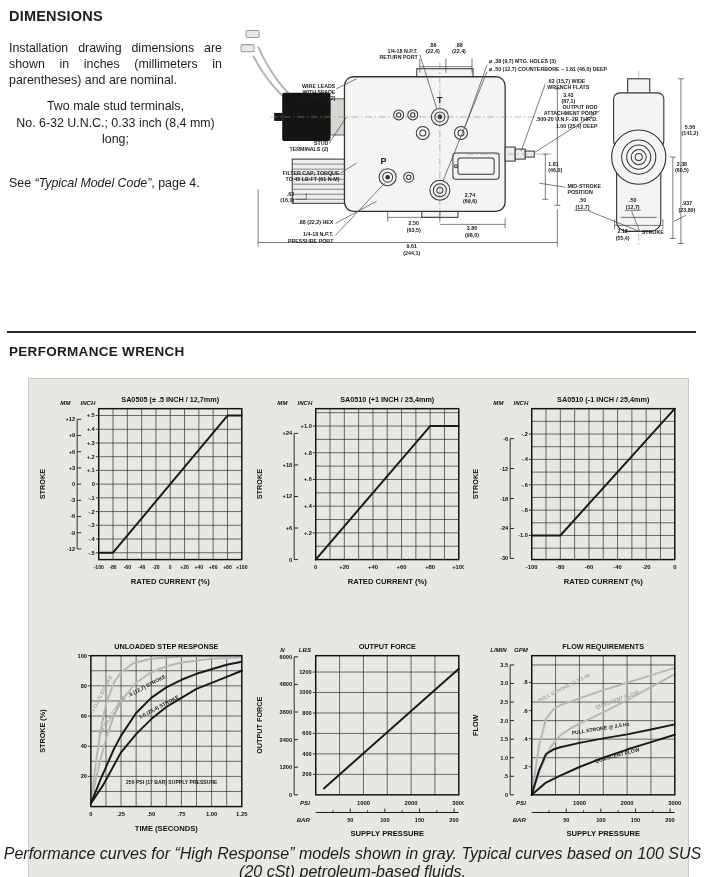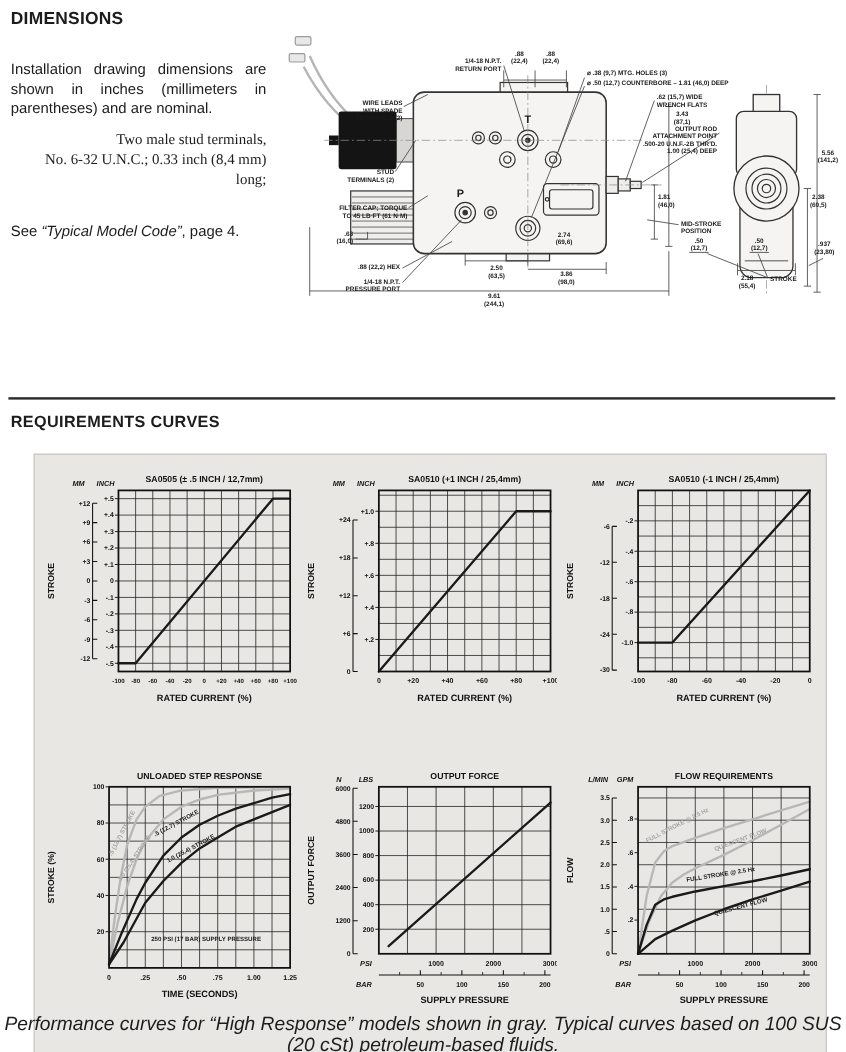--- a/index.html
+++ b/index.html
@@ -1,23 +1,23 @@
 <!DOCTYPE html>
 <html><head>
 <meta charset="utf-8">
 <style>
   html,body{margin:0;padding:0;background:#ffffff;}
   body{width:705px;height:877px;position:relative;overflow:hidden;
        font-family:"Liberation Sans", sans-serif;color:#1c1c1c;
        -webkit-font-smoothing:antialiased;}
   .text-col{position:absolute;left:9px;top:8px;width:229px;}
-  .text-col h1{font-size:14.5px;margin:0 0 26px 0;letter-spacing:.2px;}
+  .text-col h1{font-size:14.5px;margin:0 0 16px 0;letter-spacing:.2px;}
   .text-col h2{font-size:14.5px;margin:12px 0 4px 0;}
   .text-col p{font-size:12.4px;line-height:1.3;margin:0 16px 10px 0;text-align:justify;}
-  .text-col p.pre{white-space:pre-line;text-align:right;font-family:Liberation Serif, serif;}
+  .text-col p.pre{white-space:pre-line;text-align:center;}
   .see-note{font-size:12.4px;margin-top:29px;}
   .see-note .it{font-style:italic;}
   .drawing-wrap{position:absolute;left:236px;top:2px;width:469px;height:262px;}
   .drawing-wrap svg{width:100%;height:100%;}
   .section-rule{position:absolute;left:7px;top:331px;width:689px;height:2px;background:#2a2a2a;}
   .perf-heading{position:absolute;left:9px;top:344px;font-size:13.5px;font-weight:bold;letter-spacing:.3px;}
   .panel{position:absolute;left:28px;top:378px;width:661px;height:512px;
          background:#e9e7e3;border:1px solid #c9c7c2;box-sizing:border-box;
          display:grid;grid-template-columns:repeat(3,1fr);column-gap:5px;row-gap:10px;
          padding:14px 7px 6px 7px;}
@@ -205,21 +205,21 @@
         <text x="444" y="163" font-size="5.3" font-weight="bold" text-anchor="middle" fill="#1a1a1a"><tspan x="444" dy="0">2.38</tspan><tspan x="444" dy="6.2">(60,5)</tspan></text>
         <text x="449" y="202" font-size="5.3" font-weight="bold" text-anchor="middle" fill="#1a1a1a"><tspan x="449" dy="0">.937</tspan><tspan x="449" dy="6.2">(23,80)</tspan></text>
         <text x="385" y="230" font-size="5.3" font-weight="bold" text-anchor="middle" fill="#1a1a1a"><tspan x="385" dy="0">2.18</tspan><tspan x="385" dy="6.2">(55,4)</tspan></text>
         <text x="203" y="100" font-size="9" font-weight="bold" text-anchor="middle" fill="#1a1a1a"><tspan x="203" dy="0">T</tspan></text>
         <text x="147" y="161" font-size="9" font-weight="bold" text-anchor="middle" fill="#1a1a1a"><tspan x="147" dy="0">P</tspan></text>
       </g>
   </svg>
 </div>
 
 <div class="section-rule"></div>
-<div class="perf-heading">REQUIREMENTS CURVES</div>
+<div class="perf-heading">PERFORMANCE WRENCH</div>
 
 <div class="panel">
   <div class="chart-cell">
       <svg viewBox="0 0 216 202">
         <line x1="78.6" y1="16" x2="78.6" y2="170" stroke="#2a2a2a" stroke-width="0.7"></line>
         <line x1="93.2" y1="16" x2="93.2" y2="170" stroke="#2a2a2a" stroke-width="0.7"></line>
         <line x1="107.8" y1="16" x2="107.8" y2="170" stroke="#2a2a2a" stroke-width="0.7"></line>
         <line x1="122.4" y1="16" x2="122.4" y2="170" stroke="#2a2a2a" stroke-width="0.7"></line>
         <line x1="137" y1="16" x2="137" y2="170" stroke="#2a2a2a" stroke-width="0.7"></line>
         <line x1="151.6" y1="16" x2="151.6" y2="170" stroke="#2a2a2a" stroke-width="0.7"></line>

